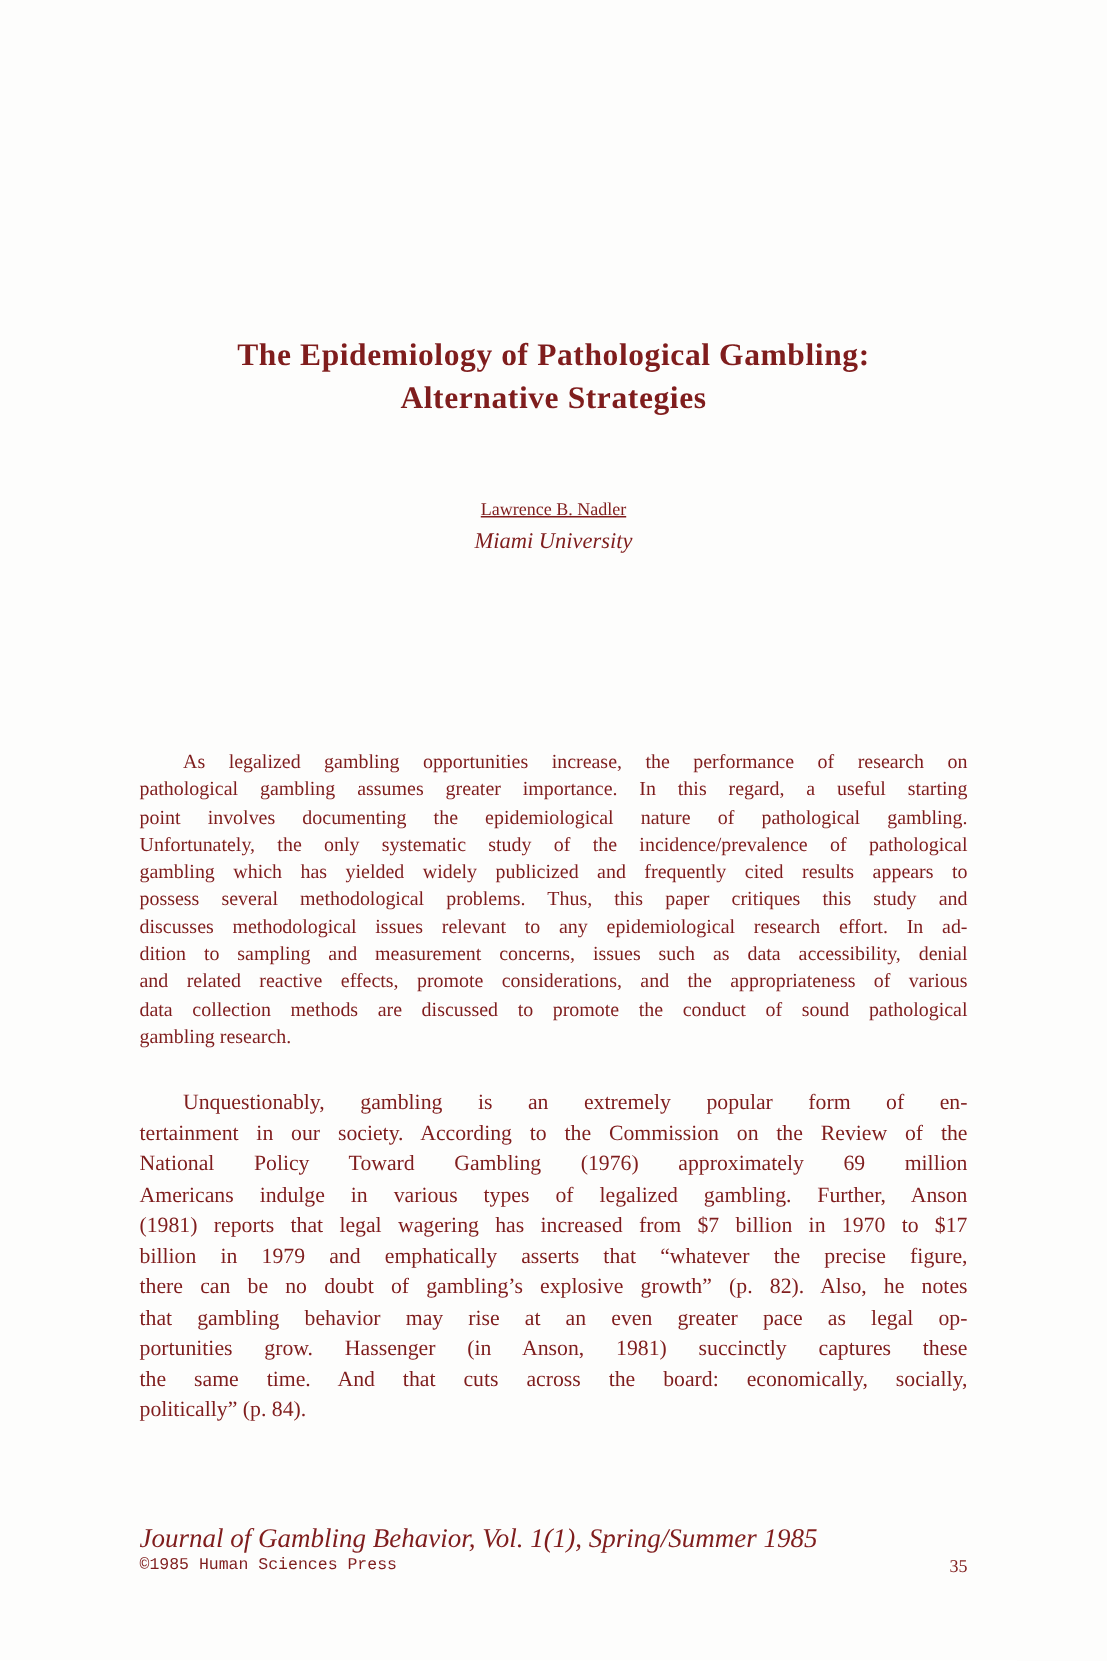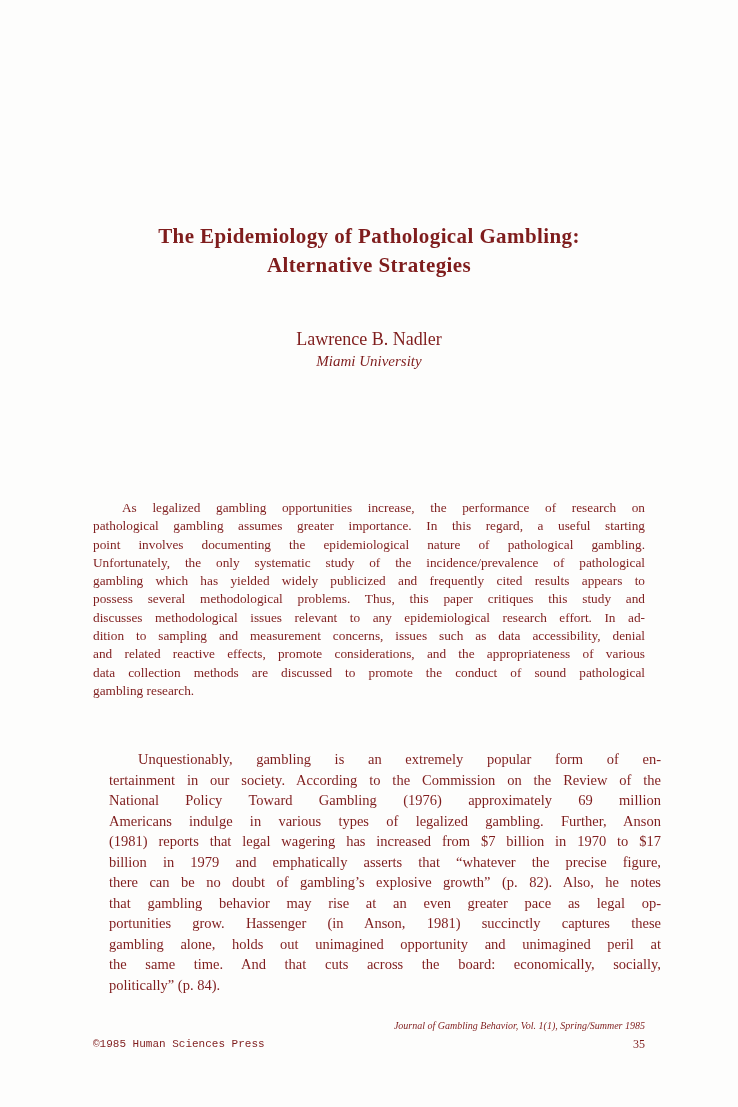--- a/index.html
+++ b/index.html
@@ -36,45 +36,45 @@
     letter-spacing: 0.4px;
   }
   .author-block {
     position: absolute;
     top: 328px;
     left: 0;
     width: 100%;
     text-align: center;
   }
   .author-name {
-    font-size: 18px;
+    font-size: 12px;
     line-height: 22px;
+    text-decoration: underline;
   }
   .affiliation {
     font-size: 15px;
     font-style: italic;
     line-height: 22px;
   }
   .abstract-block {
     position: absolute;
     top: 475px;
     left: 0;
     width: 100%;
     margin-top: 24px;
   }
   .abstract-block .line {
     font-size: 13.3px;
     line-height: 18.3px;
   }
   .body-block {
     position: absolute;
     top: 725px;
-    left: 16px;
+    left: 0;
     width: 100%;
-    margin-top: 24px;
   }
   .body-block .line {
     font-size: 14.5px;
     line-height: 20.5px;
   }
   .line {
     text-align: justify;
     text-align-last: justify;
     white-space: normal;
   }
@@ -84,24 +84,23 @@
   .line.indent {
     padding-left: 29px;
   }
   .footer-block {
     position: absolute;
     top: 1016px;
     left: 0;
     width: 100%;
   }
   .journal-line {
-    font-size: 10px;
+    font-size: 18px;
     font-style: italic;
     line-height: 19px;
-    text-align: right;
   }
   .copyright-line {
     font-size: 11px;
     line-height: 19px;
     font-family: Liberation Mono, monospace;
   }
   .page-number {
     position: absolute;
     right: 0;
     top: 19px;
@@ -142,21 +141,20 @@
     <div class="body-block">
       <div class="line indent">Unquestionably, gambling is an extremely popular form of en-</div>
       <div class="line">tertainment in our society. According to the Commission on the Review of the</div>
       <div class="line">National Policy Toward Gambling (1976) approximately 69 million</div>
       <div class="line">Americans indulge in various types of legalized gambling. Further, Anson</div>
       <div class="line">(1981) reports that legal wagering has increased from $7 billion in 1970 to $17</div>
       <div class="line">billion in 1979 and emphatically asserts that “whatever the precise figure,</div>
       <div class="line">there can be no doubt of gambling’s explosive growth” (p. 82). Also, he notes</div>
       <div class="line">that gambling behavior may rise at an even greater pace as legal op-</div>
       <div class="line">portunities grow. Hassenger (in Anson, 1981) succinctly captures these</div>
-      <div class="line">gambling alone, holds out unimagined opportunity and unimagined peril at</div>
       <div class="line">the same time. And that cuts across the board: economically, socially,</div>
       <div class="line last">politically” (p. 84).</div>
     </div>
 
     <div class="footer-block">
       <div class="journal-line">Journal of Gambling Behavior, Vol. 1(1), Spring/Summer 1985</div>
       <div class="copyright-line">©1985 Human Sciences Press</div>
       <div class="page-number">35</div>
     </div>
 

